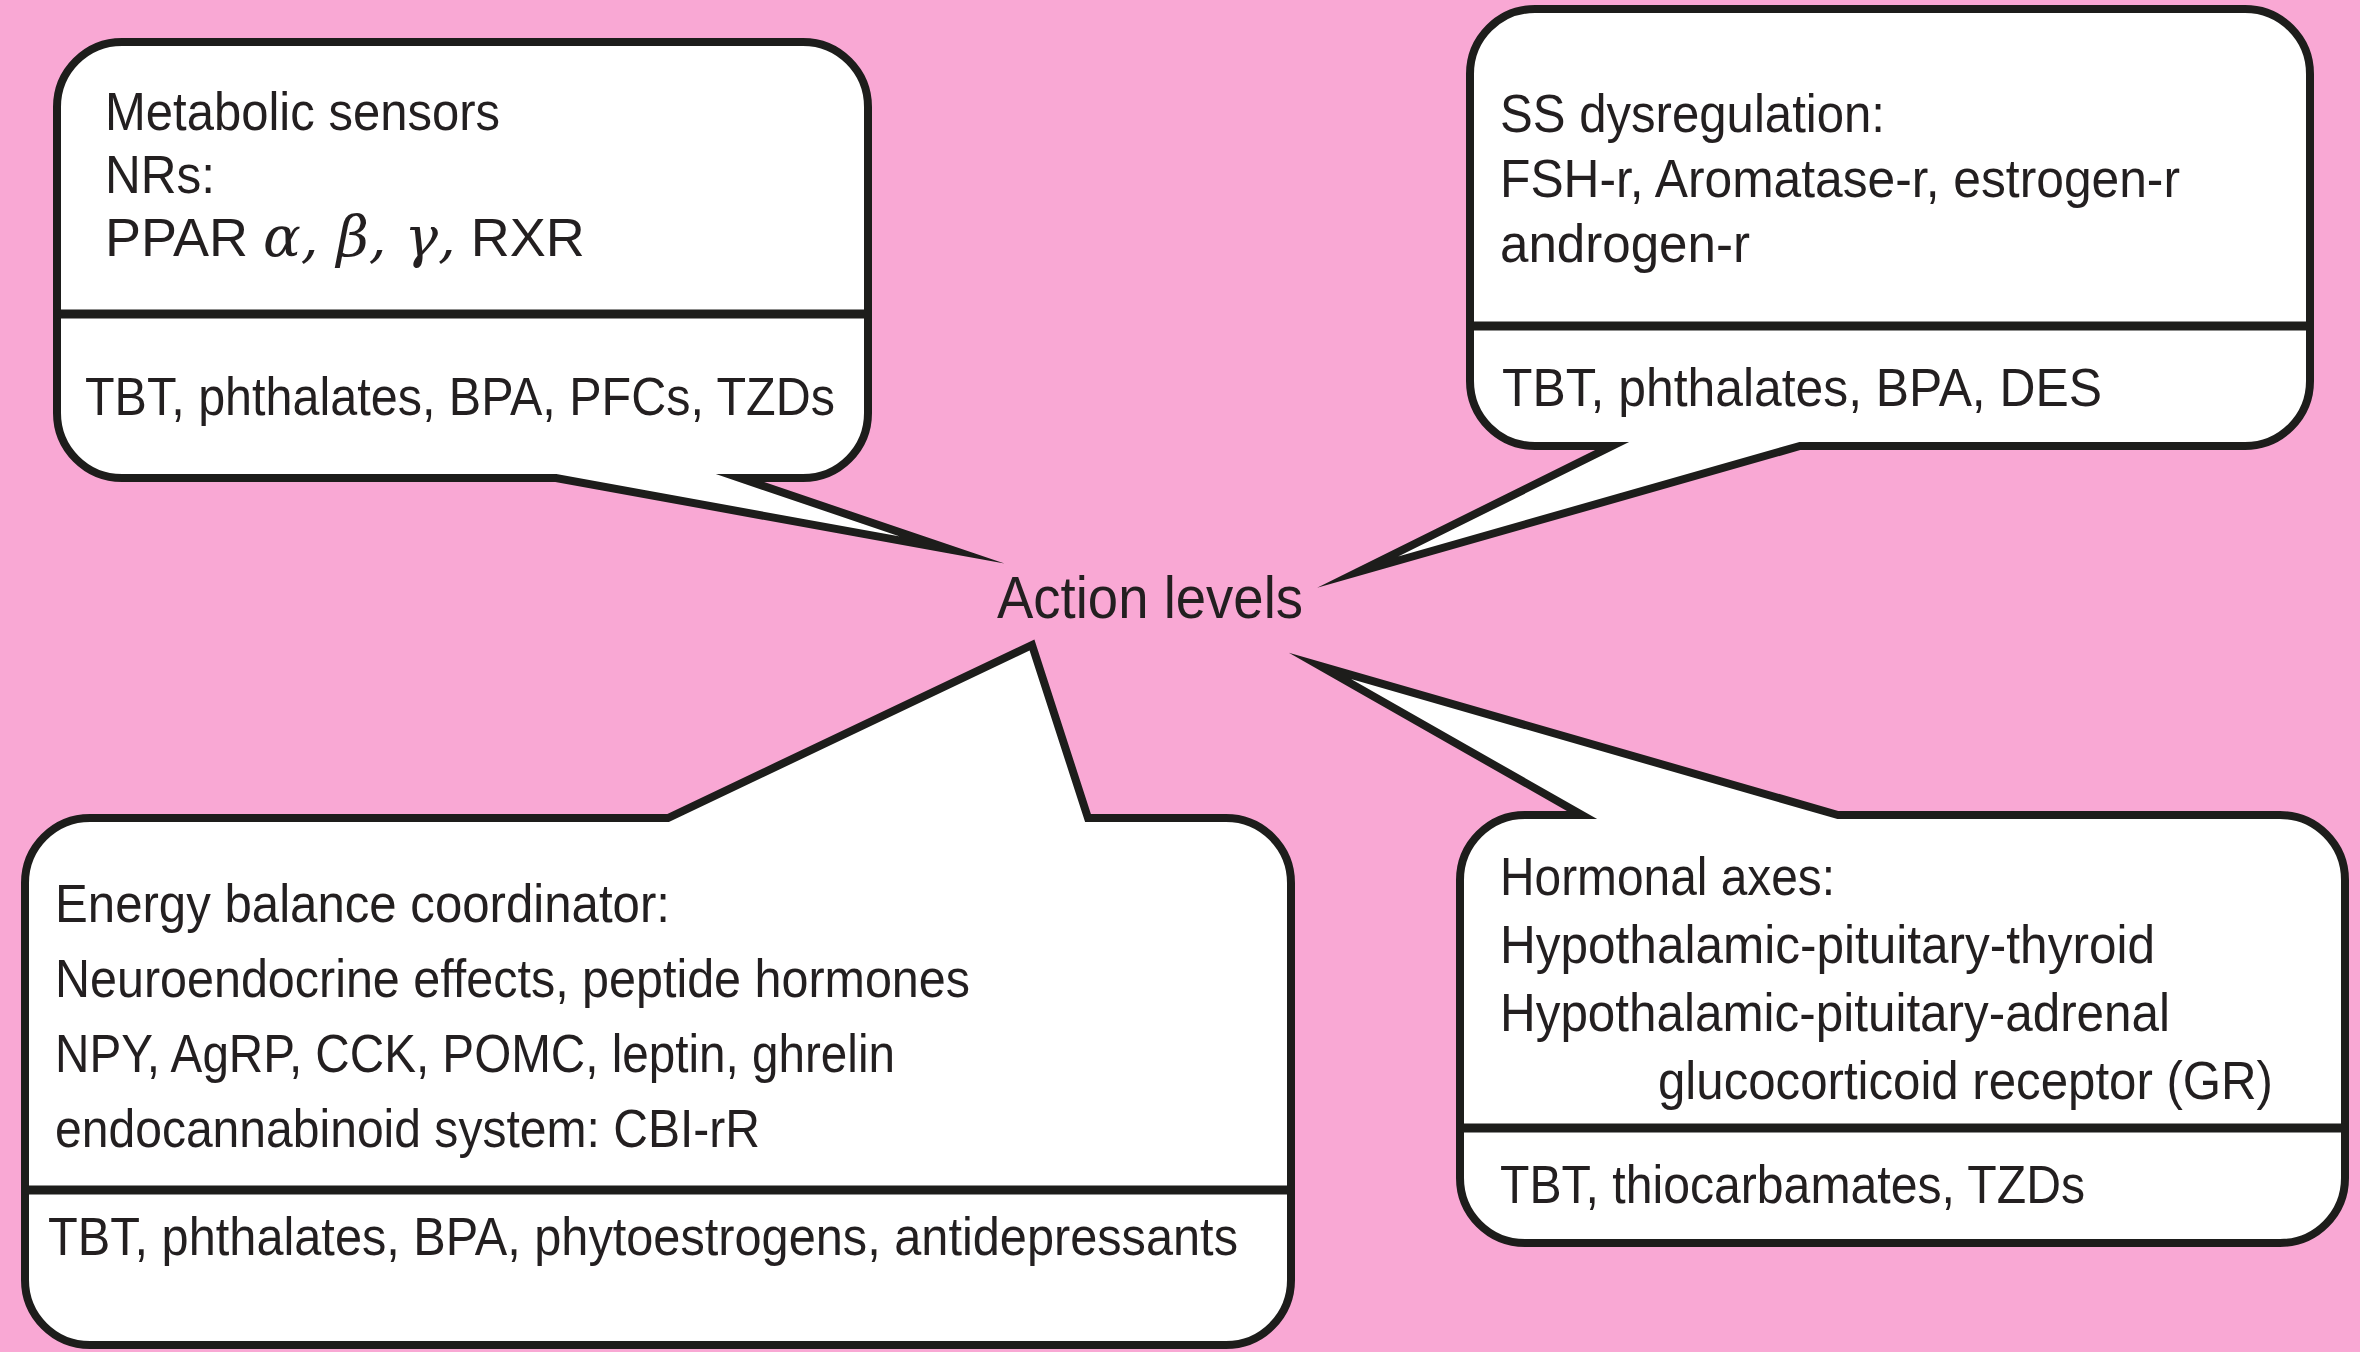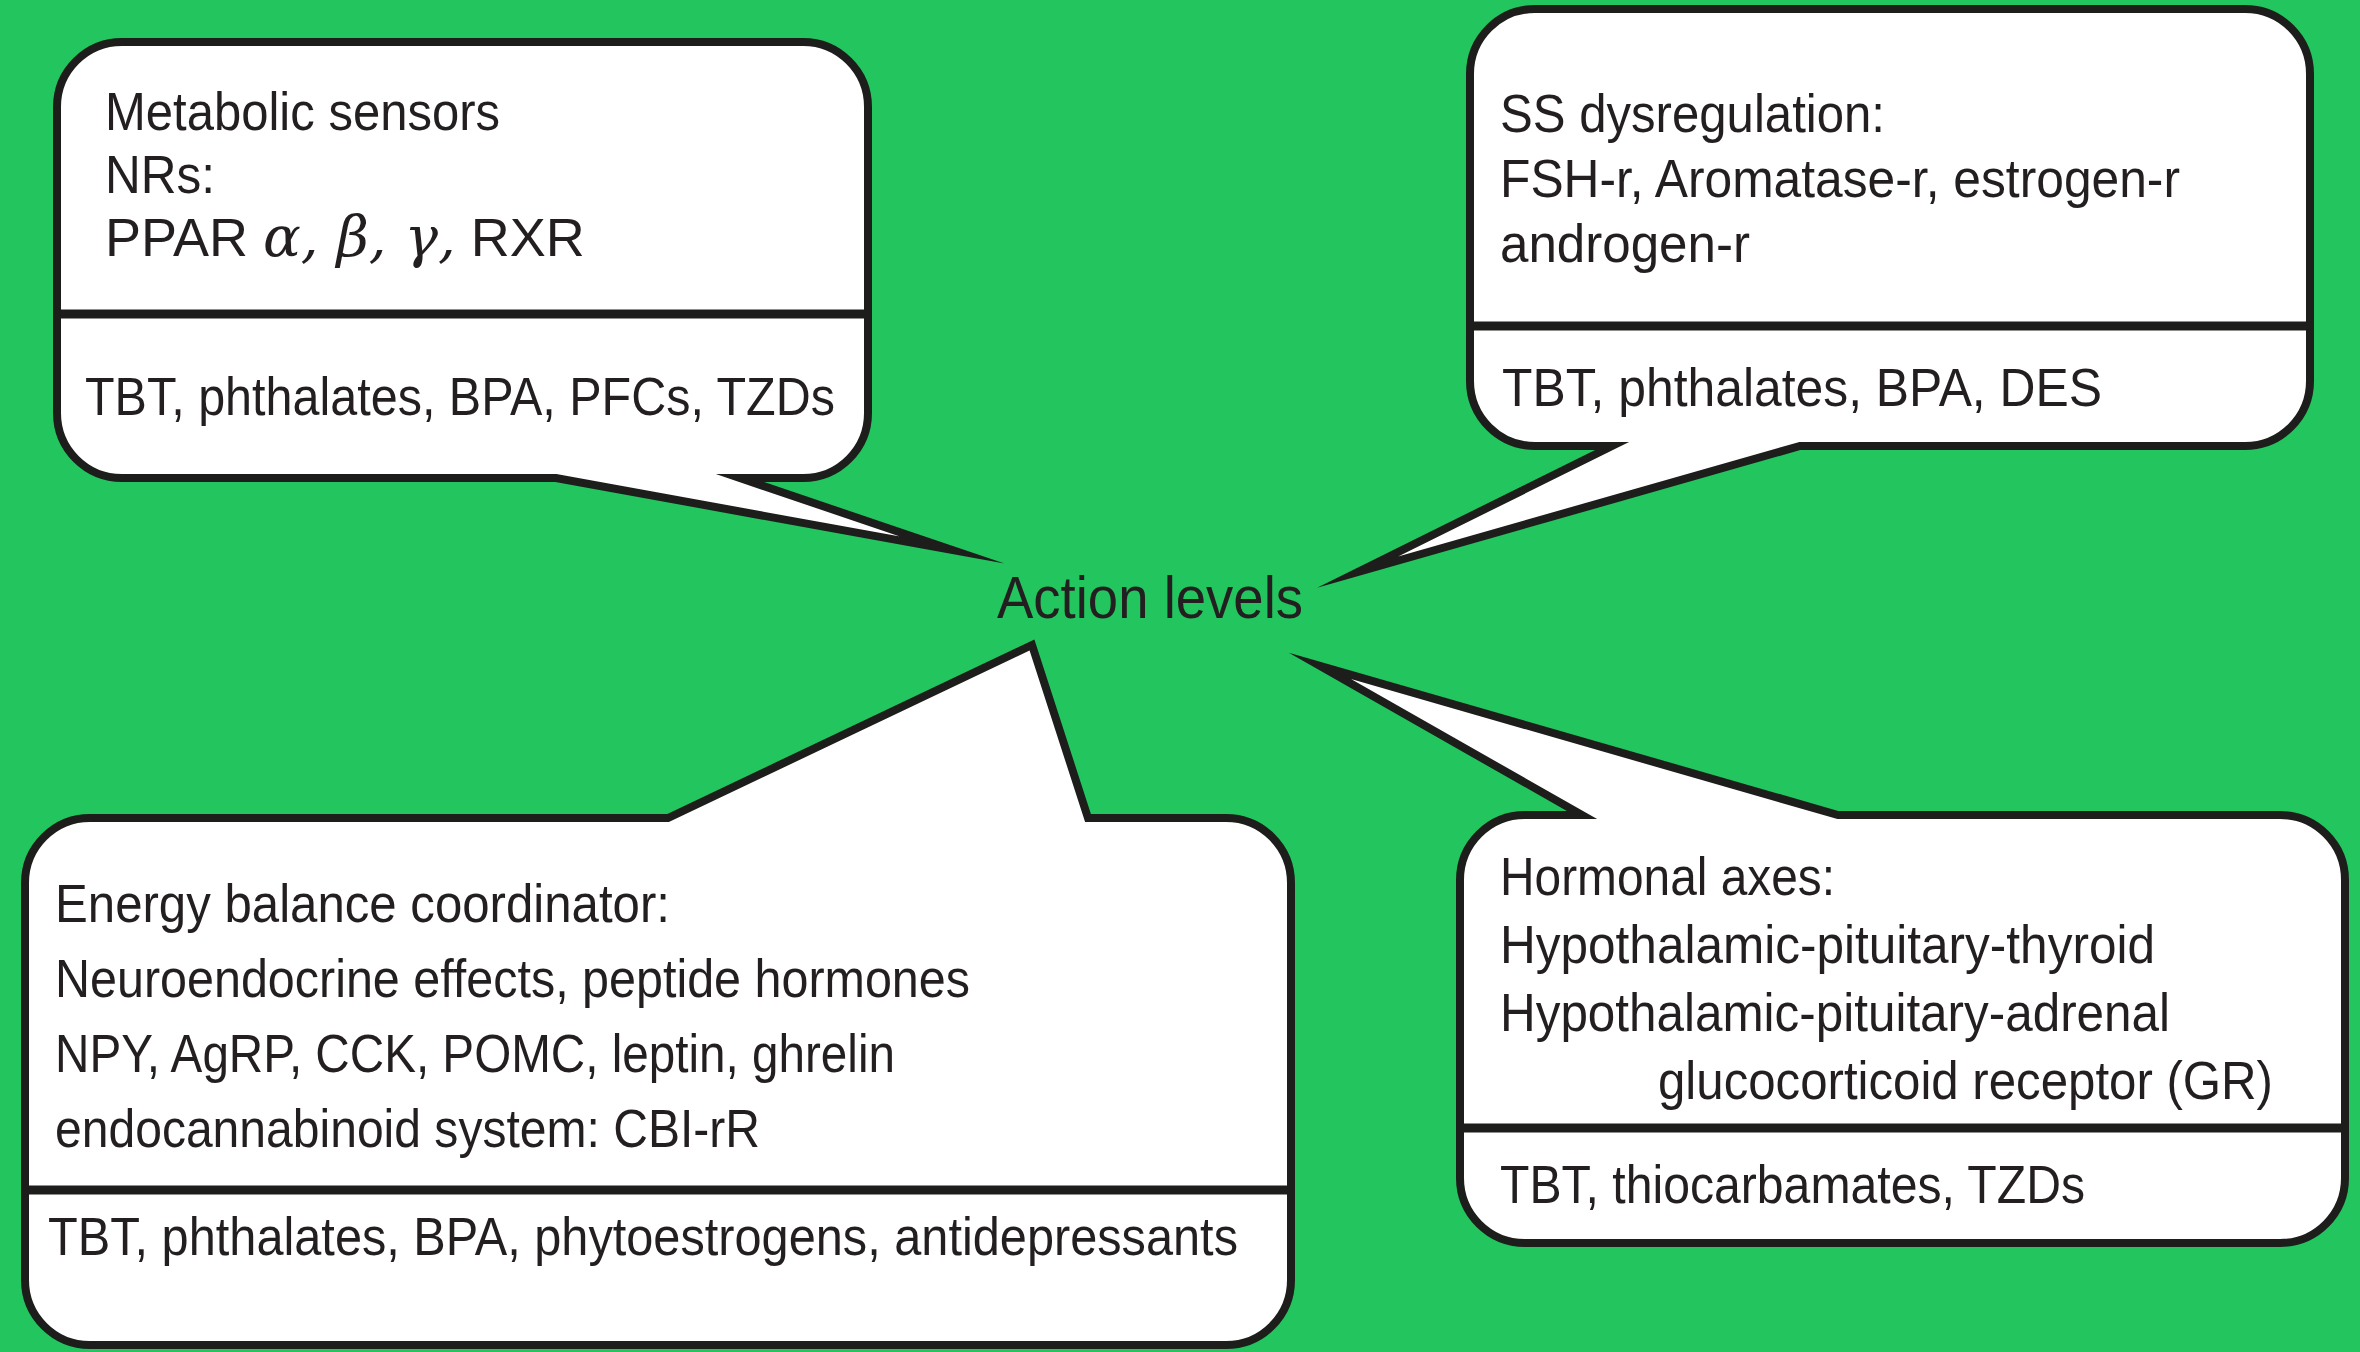--- a/index.html
+++ b/index.html
@@ -1,20 +1,20 @@
 <!DOCTYPE html>
 <html><head>
 <meta charset="utf-8">
 <style>
   html, body { margin: 0; padding: 0; background: #ffffff; }
   .canvas {
     position: relative;
     width: 2360px;
     height: 1352px;
-    background: #22c55e;
+    background: #f9a8d4;
     overflow: hidden;
   }
   .canvas svg { position: absolute; inset: 0; display: block; }
   .bubble {
     fill: #ffffff;
     stroke: #1d1d1b;
     stroke-width: 8;
     stroke-linejoin: miter;
     stroke-miterlimit: 18;
   }

